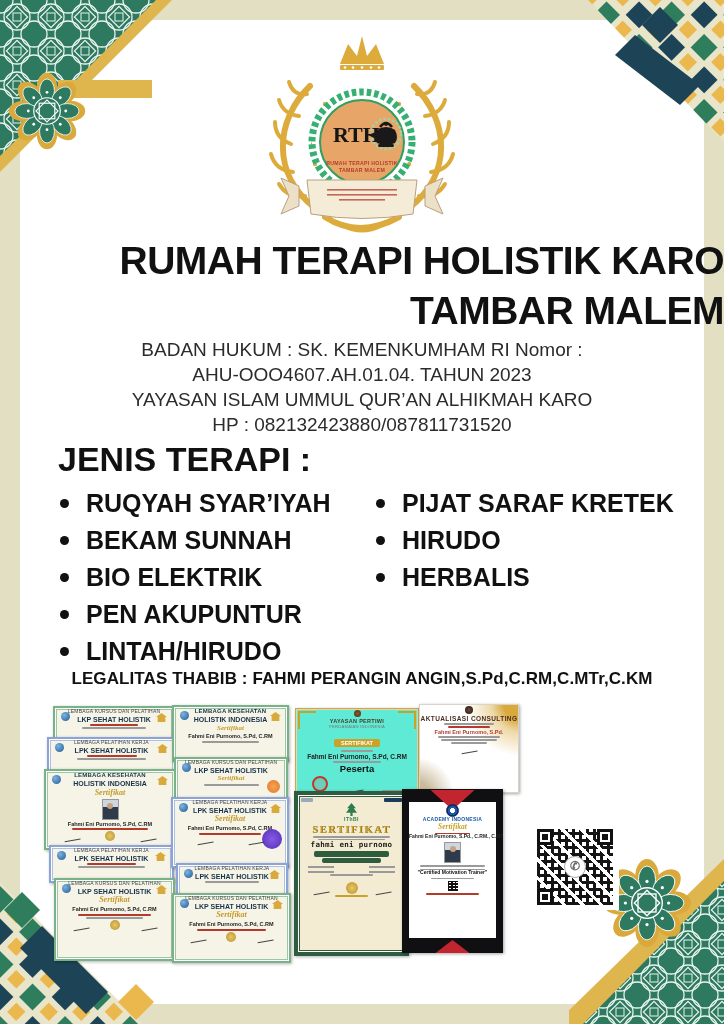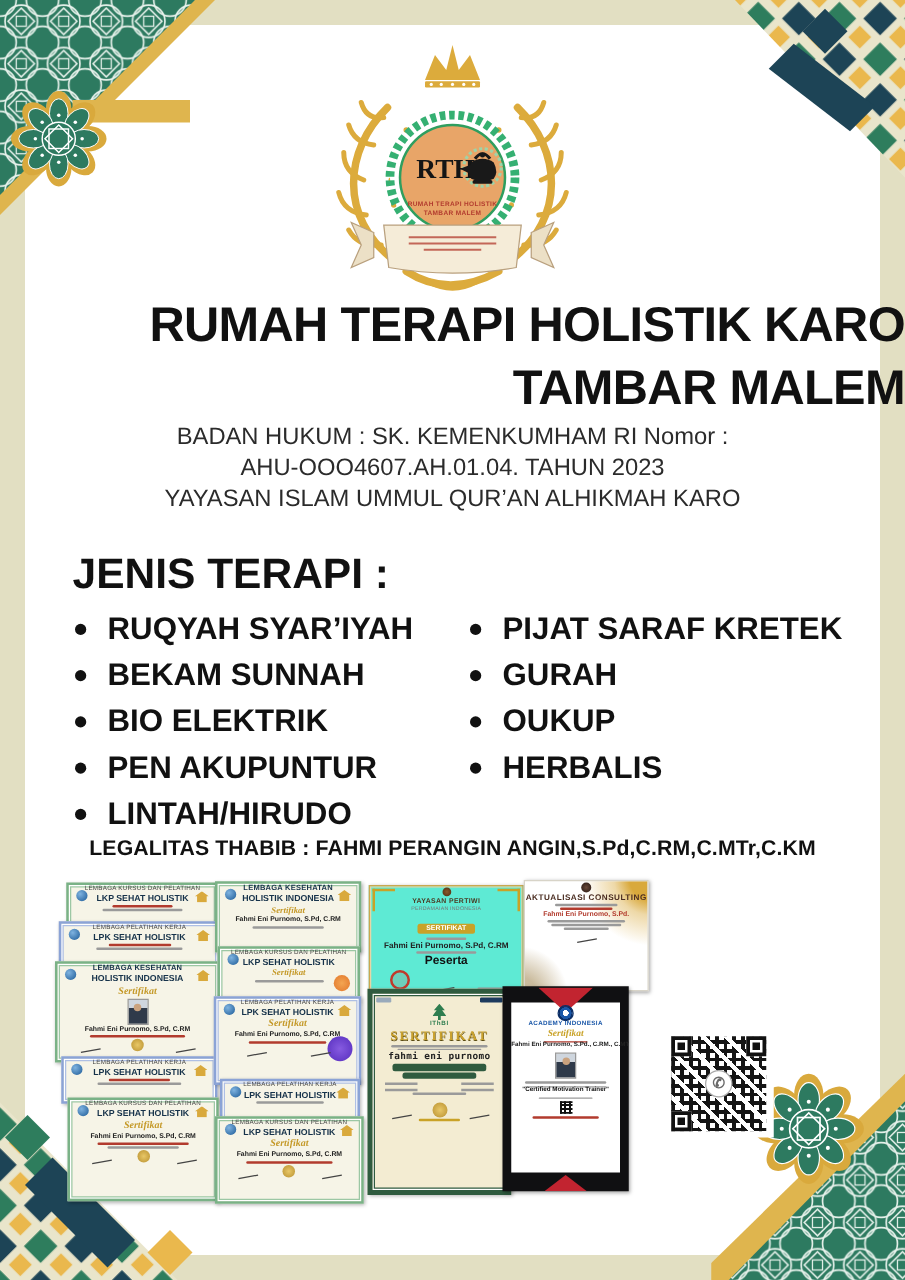--- a/index.html
+++ b/index.html
@@ -327,36 +327,36 @@
   </div>
 
   <div class="titles">
     <div class="title-l1">RUMAH TERAPI HOLISTIK KARO</div>
     <div class="title-l2">TAMBAR MALEM</div>
   </div>
   <div class="legal">
     <div>BADAN HUKUM : SK. KEMENKUMHAM RI Nomor :</div>
     <div>AHU-OOO4607.AH.01.04. TAHUN 2023</div>
     <div>YAYASAN ISLAM UMMUL QUR’AN ALHIKMAH KARO</div>
+    <div>HP : 082132423880/087811731520</div>
   </div>
 
   <div class="services">
     <div class="svc-head">JENIS TERAPI :</div>
     <div class="cols">
       <ul class="svc col1">
         <li>RUQYAH SYAR’IYAH</li>
         <li>BEKAM SUNNAH</li>
         <li>BIO ELEKTRIK</li>
         <li>PEN AKUPUNTUR</li>
         <li>LINTAH/HIRUDO</li>
       </ul>
       <ul class="svc col2">
         <li>PIJAT SARAF KRETEK</li>
-        <li>GURAH</li>
-        <li>OUKUP</li>
+        <li>HIRUDO</li>
         <li>HERBALIS</li>
       </ul>
     </div>
   </div>
 
   <div class="legality">LEGALITAS THABIB : FAHMI PERANGIN ANGIN,S.Pd,C.RM,C.MTr,C.KM</div>
 
   <div class="cert cg a1">
     <span class="logodot"></span>
     <span class="logohouse"></span>

